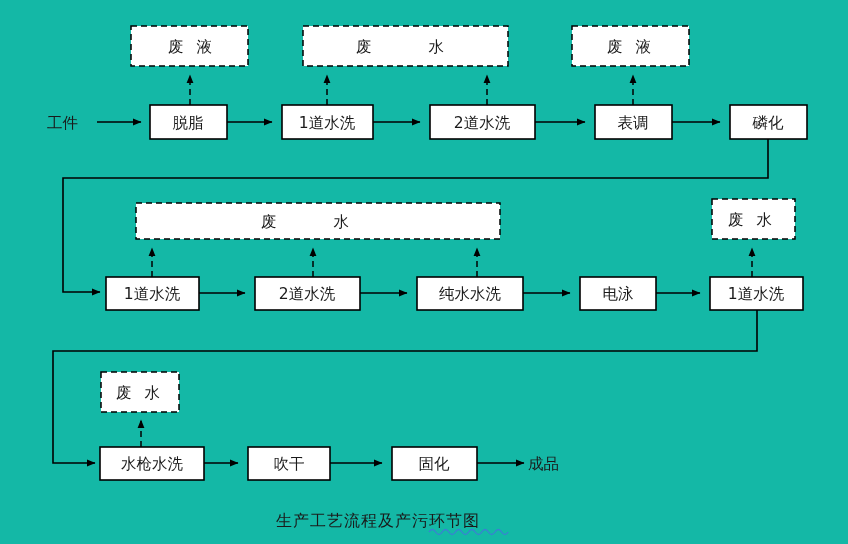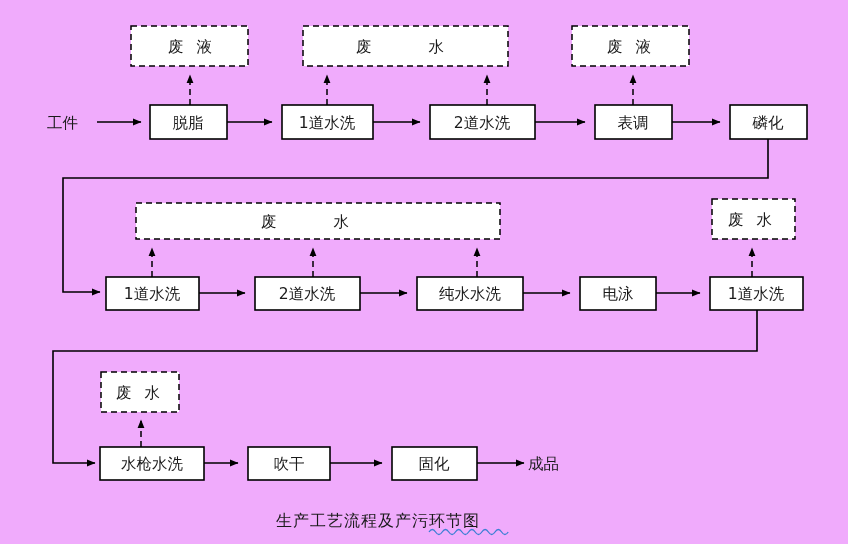--- a/index.html
+++ b/index.html
@@ -10,21 +10,21 @@
   body {
     width: 848px;
     height: 544px;
     overflow: hidden;
     font-family: "DejaVu Sans", "Liberation Sans", sans-serif;
   }
   #diagram-root {
     position: relative;
     width: 848px;
     height: 544px;
-    background: #f0abfc;
+    background: #14b8a6;
   }
   svg#flow-svg {
     position: absolute;
     top: 0;
     left: 0;
     width: 848px;
     height: 544px;
   }
   .node-rect {
     fill: #ffffff;

